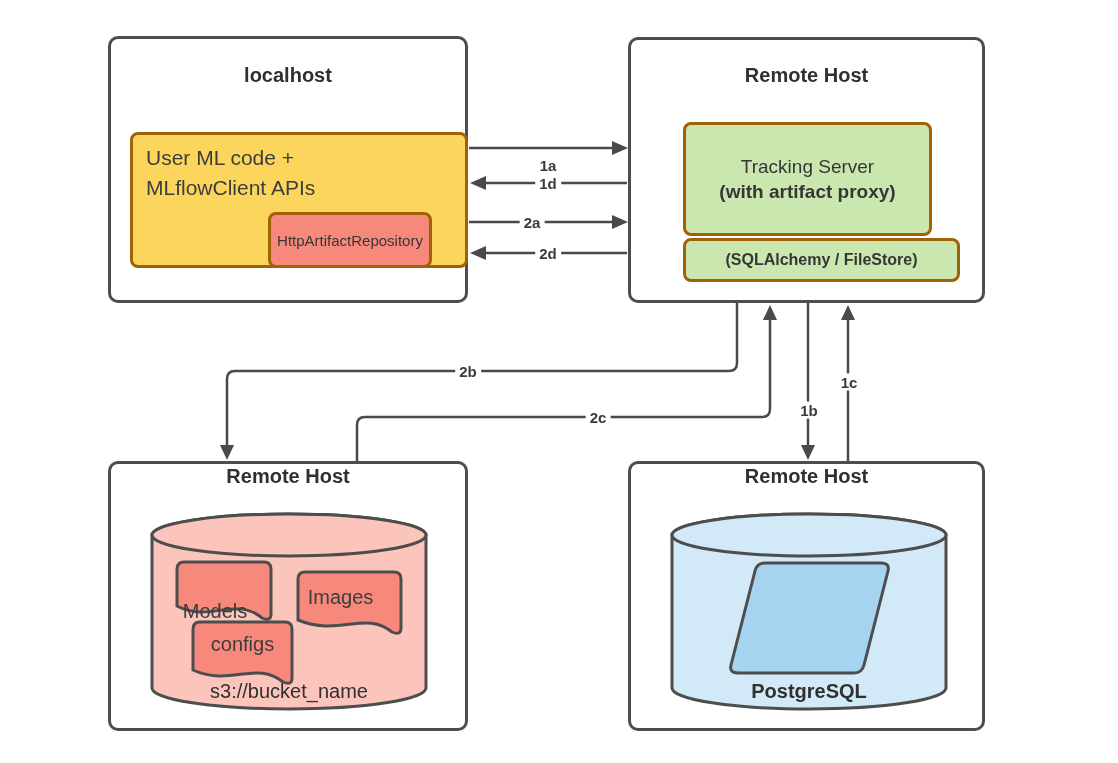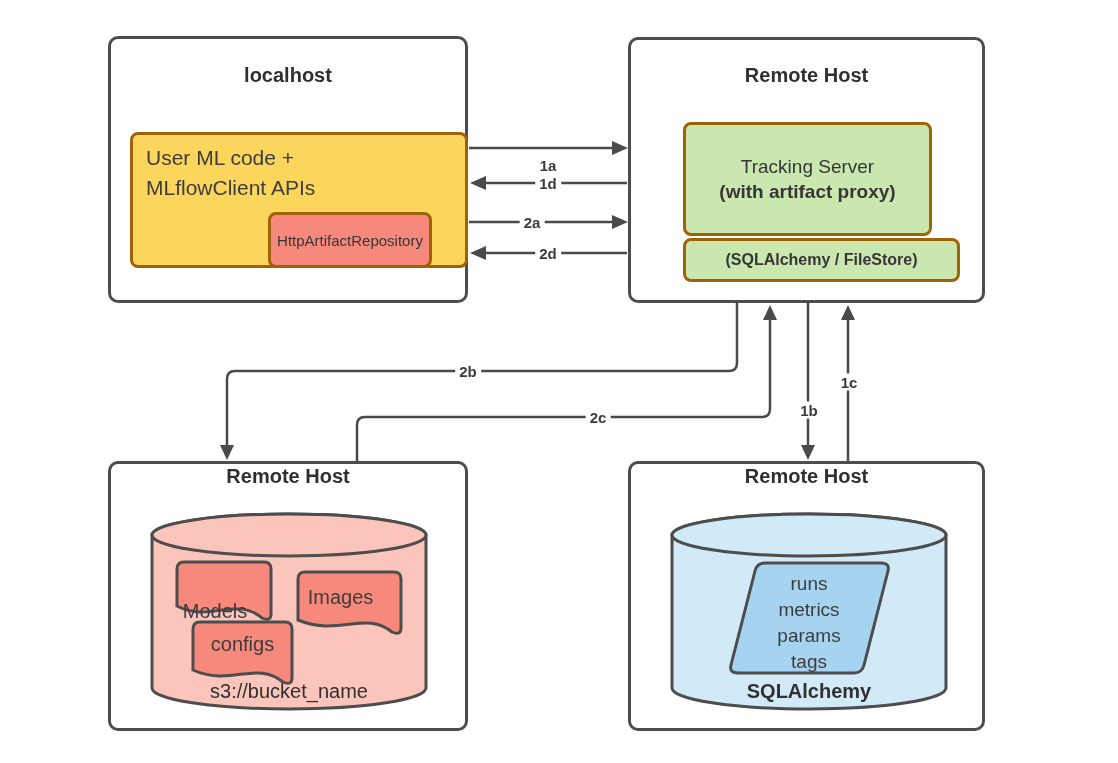--- a/index.html
+++ b/index.html
@@ -172,27 +172,21 @@
     <div>Tracking Server</div>
     <div class="bold2">(with artifact proxy)</div>
   </div>
   <div class="inner" id="store-box">(SQLAlchemy / FileStore)</div>
 
   <div class="shape-label" id="lbl-models">Models</div>
   <div class="shape-label" id="lbl-images">Images</div>
   <div class="shape-label" id="lbl-configs">configs</div>
   <div class="shape-label" id="lbl-bucket">s3://bucket_name</div>
 
-  <div id="tbl-stack">
-    <div>runs</div>
-    <div>metrics</div>
-    <div>params</div>
-    <div>tags</div>
-  </div>
-  <div class="shape-label" id="lbl-db">SQLAlchemy</div>
+  <div class="shape-label" id="lbl-db">PostgreSQL</div>
 
   <div class="arrow-label" id="al-1a">1a</div>
   <div class="arrow-label" id="al-1d">1d</div>
   <div class="arrow-label" id="al-2a">2a</div>
   <div class="arrow-label" id="al-2d">2d</div>
   <div class="arrow-label" id="al-2b">2b</div>
   <div class="arrow-label" id="al-2c">2c</div>
   <div class="arrow-label" id="al-1b">1b</div>
   <div class="arrow-label" id="al-1c">1c</div>
 

